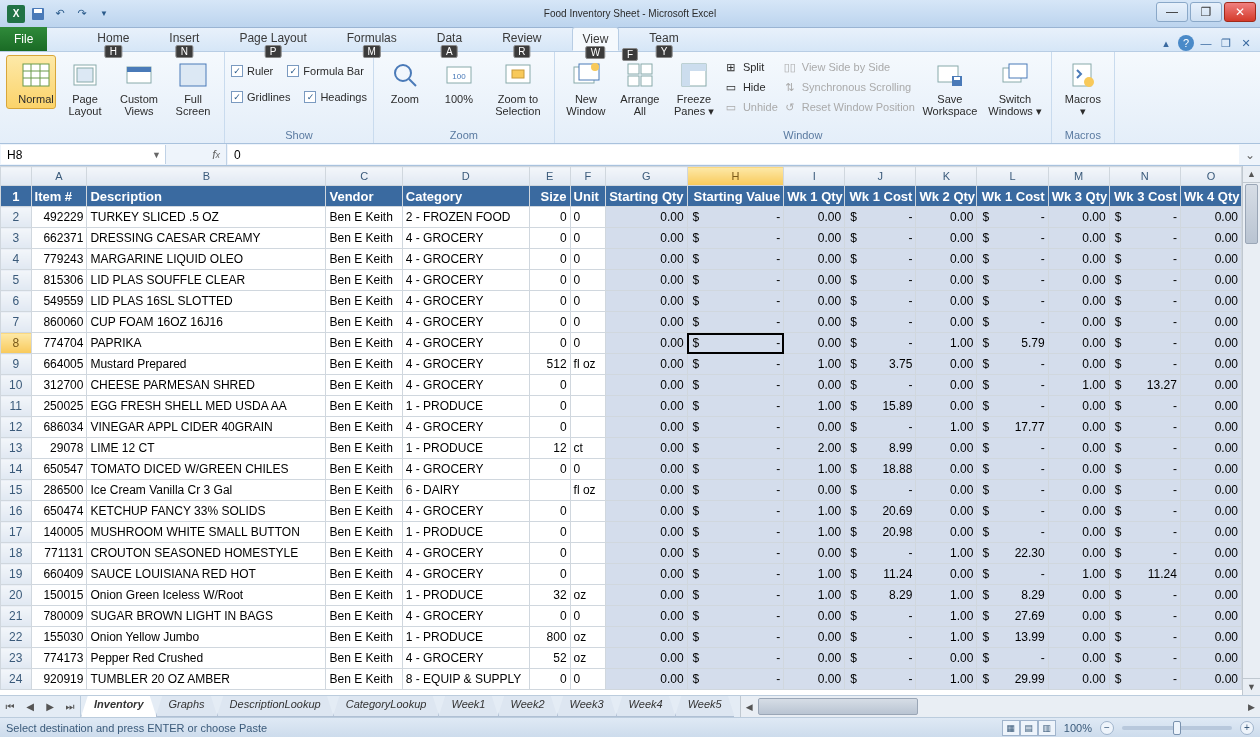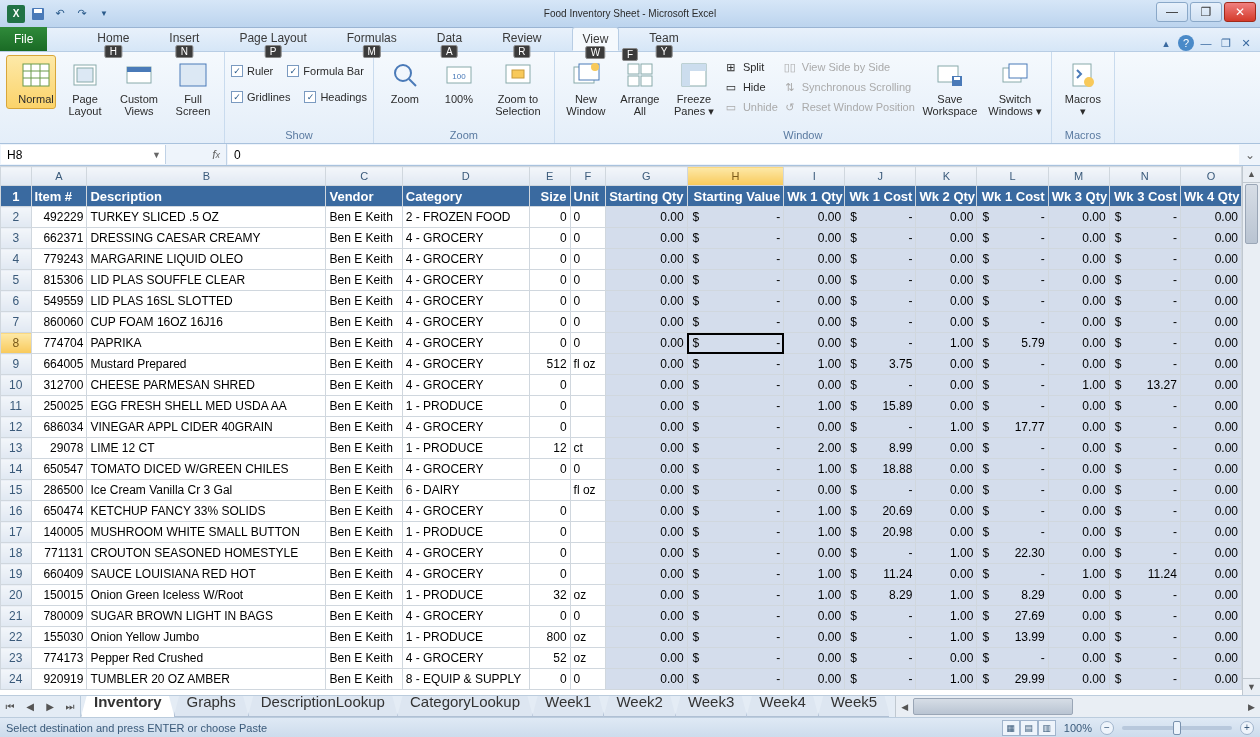--- a/index.html
+++ b/index.html
@@ -64,21 +64,21 @@
 .shaded { background: #d4ddec; }
 .currency{display:flex;justify-content:space-between;}
 .currency .sym{padding-left:2px;}
 .sel-cell{ outline:2px solid #000; outline-offset:-2px;}
 
 
 .sheet-bar { position: absolute; bottom: 20px; left: 0; right: 0; height: 22px; background: #e4ecf5; border-top: 1px solid #bcd; display:flex; align-items:stretch;}
 .sheet-nav { display:flex; border-right:1px solid #bcd;}
 .sheet-nav button{width:20px;border:none;background:transparent;color:#555;font-size:10px;}
 .sheet-tabs{display:flex;align-items:flex-end;overflow:hidden;flex:0 0 auto;}
-.sheet-tab{padding:6px 12px;font-size:15px;background:#dde6f1;border:1px solid #b0c0d4;border-top:none;margin-right:-1px;color:#333;position:relative;clip-path:polygon(8px 0,calc(100% - 8px) 0,100% 100%,0 100%);}
+.sheet-tab{padding:6px 12px;font-size:11px;background:#dde6f1;border:1px solid #b0c0d4;border-top:none;margin-right:-1px;color:#333;position:relative;clip-path:polygon(8px 0,calc(100% - 8px) 0,100% 100%,0 100%);font-style:italic;}
 .sheet-tab.active{background:#fff;font-weight:bold;border-bottom:1px solid #fff;}
 .hscroll{flex:1;background:#e9eef4;border-left:1px solid #c0c8d0;margin-left:6px;display:flex;align-items:center;position:relative;}
 .hscroll-arrow{width:17px;height:100%;display:flex;align-items:center;justify-content:center;font-size:9px;color:#555;}
 .hscroll-track{flex:1;height:100%;position:relative;}
 .hscroll-thumb{position:absolute;left:0;top:2px;bottom:2px;width:160px;background:linear-gradient(#d6dde6,#b9c4d2);border:1px solid #9aa6b6;border-radius:2px;}
 
 
 .status-bar { position: absolute; bottom: 0; left: 0; right: 0; height: 20px; background: linear-gradient(#dfe9f5,#cddcec); border-top: 1px solid #bcd; display:flex; align-items:center; font-size:11px; color:#3a5a7a; padding:0 6px; justify-content:space-between;}
 .status-right{display:flex;align-items:center;gap:8px;}
 .view-btns{display:flex;gap:0;}

